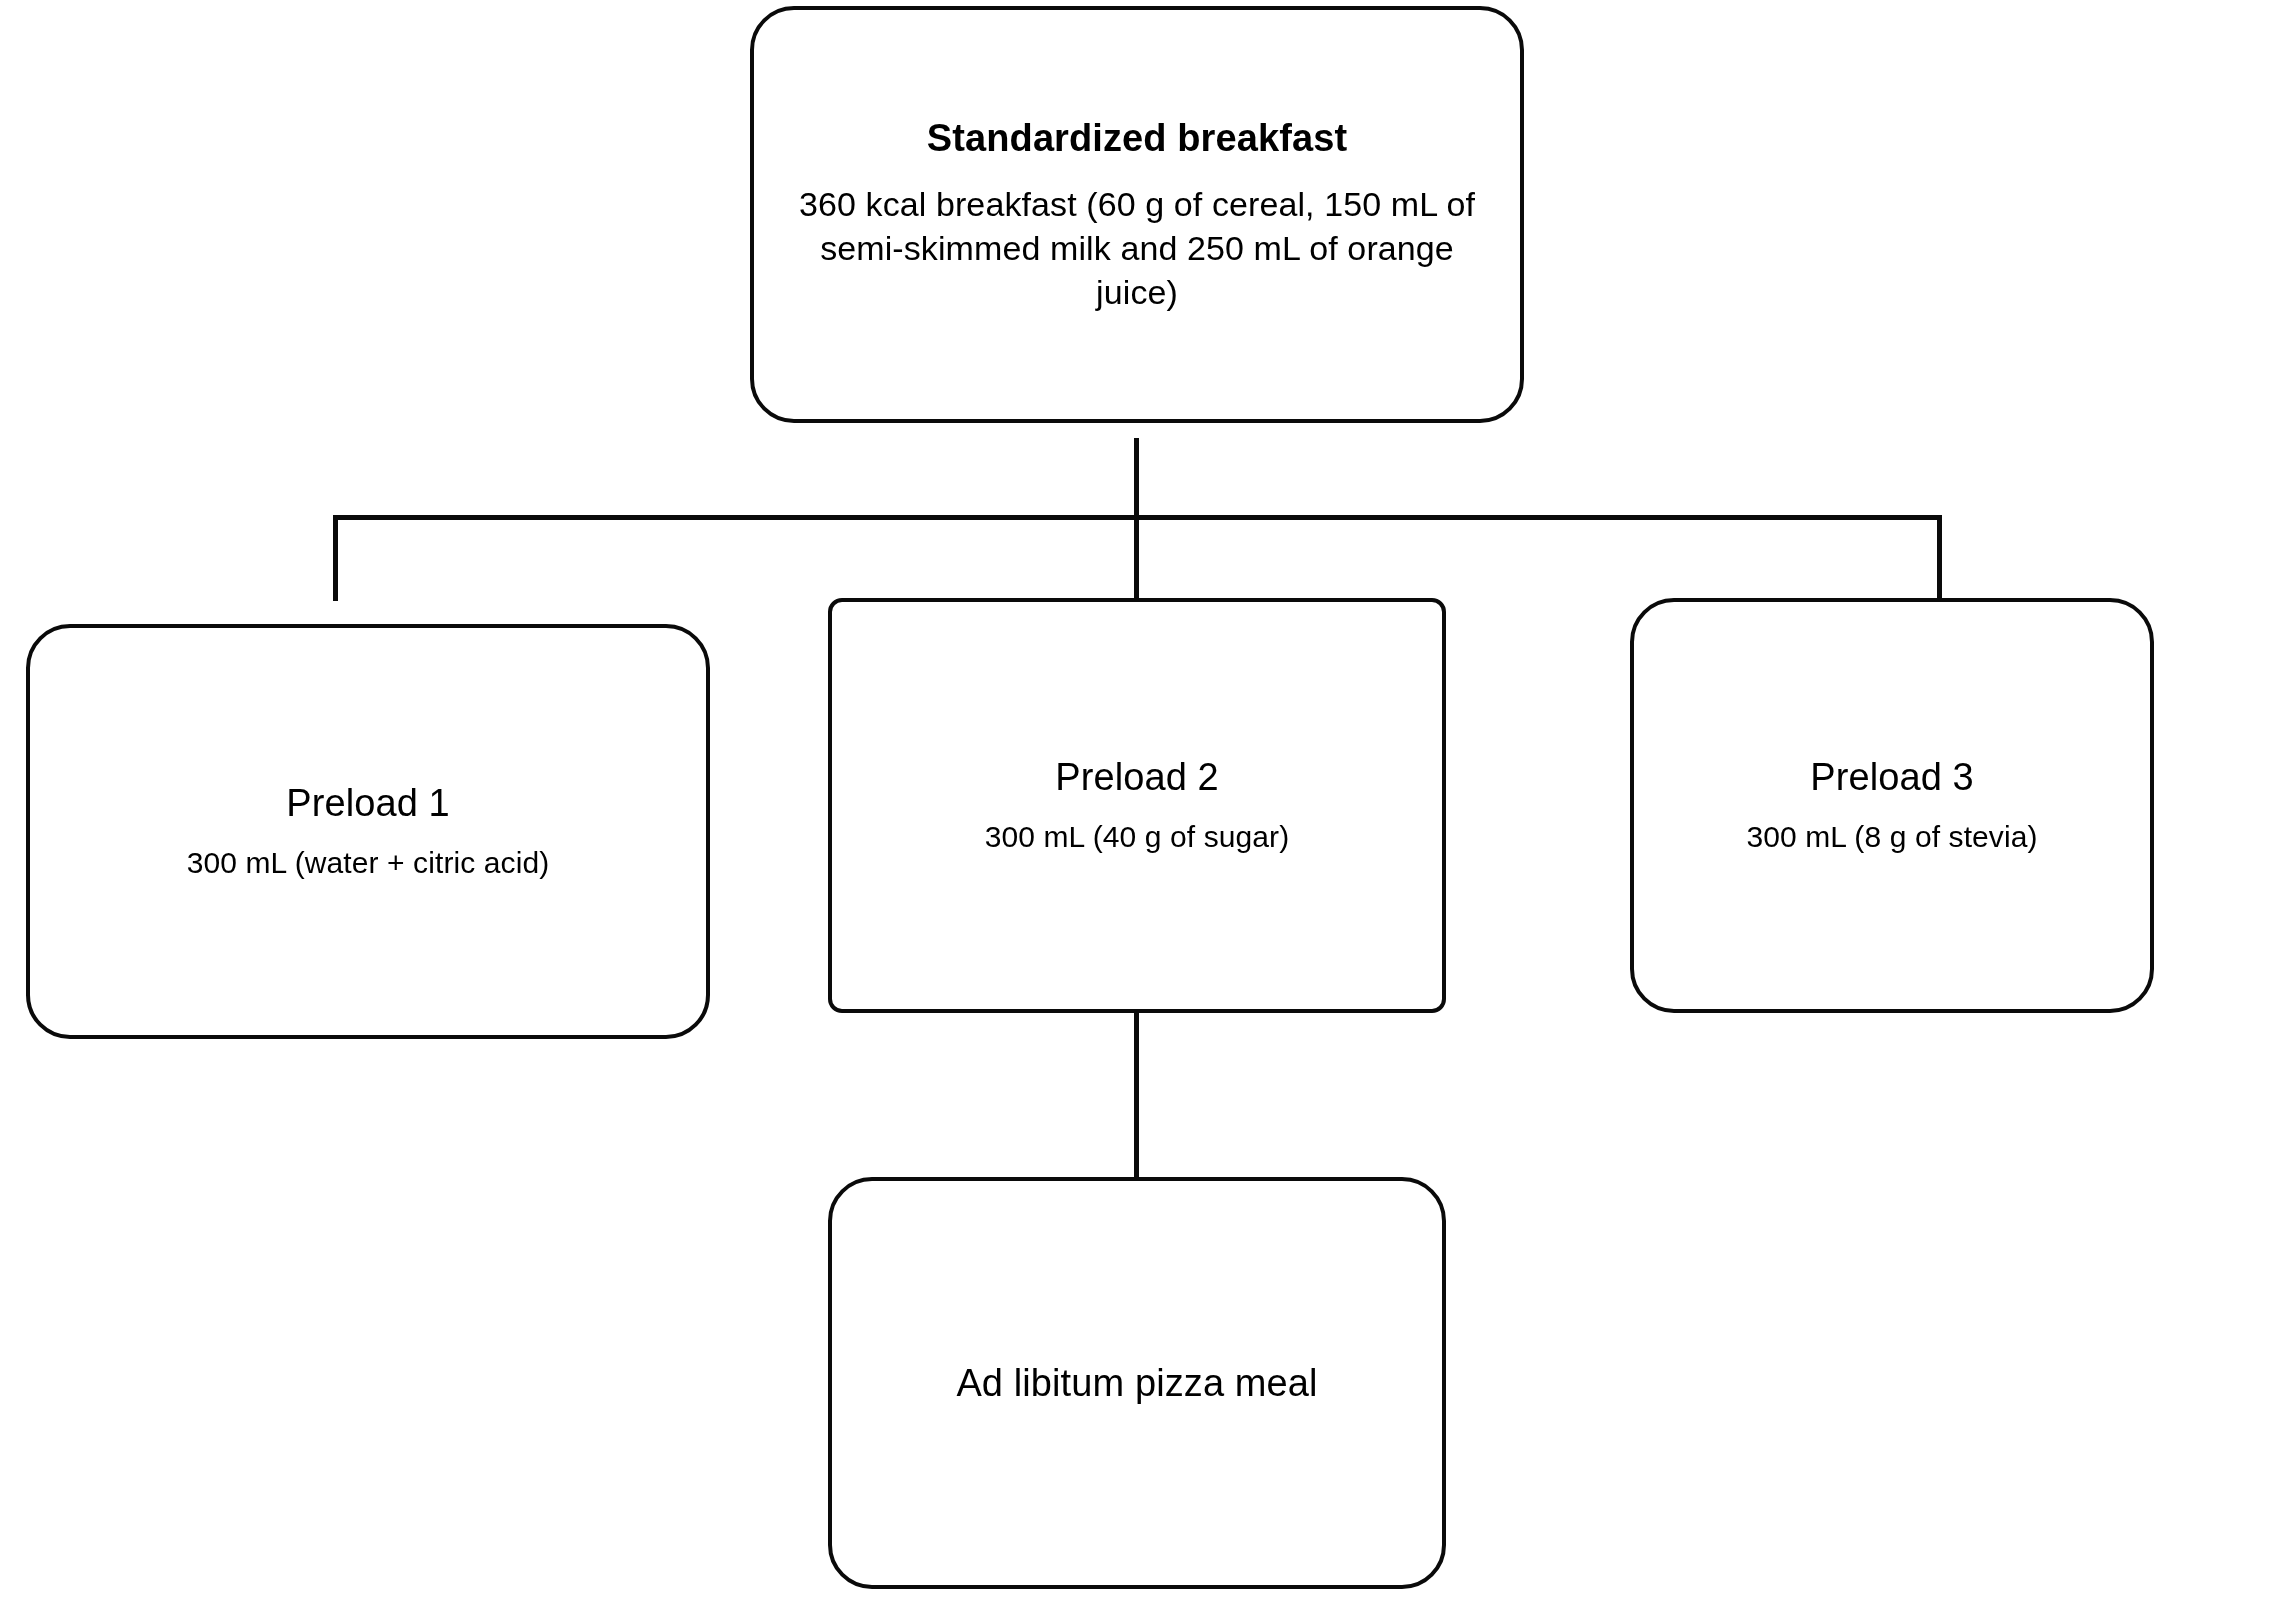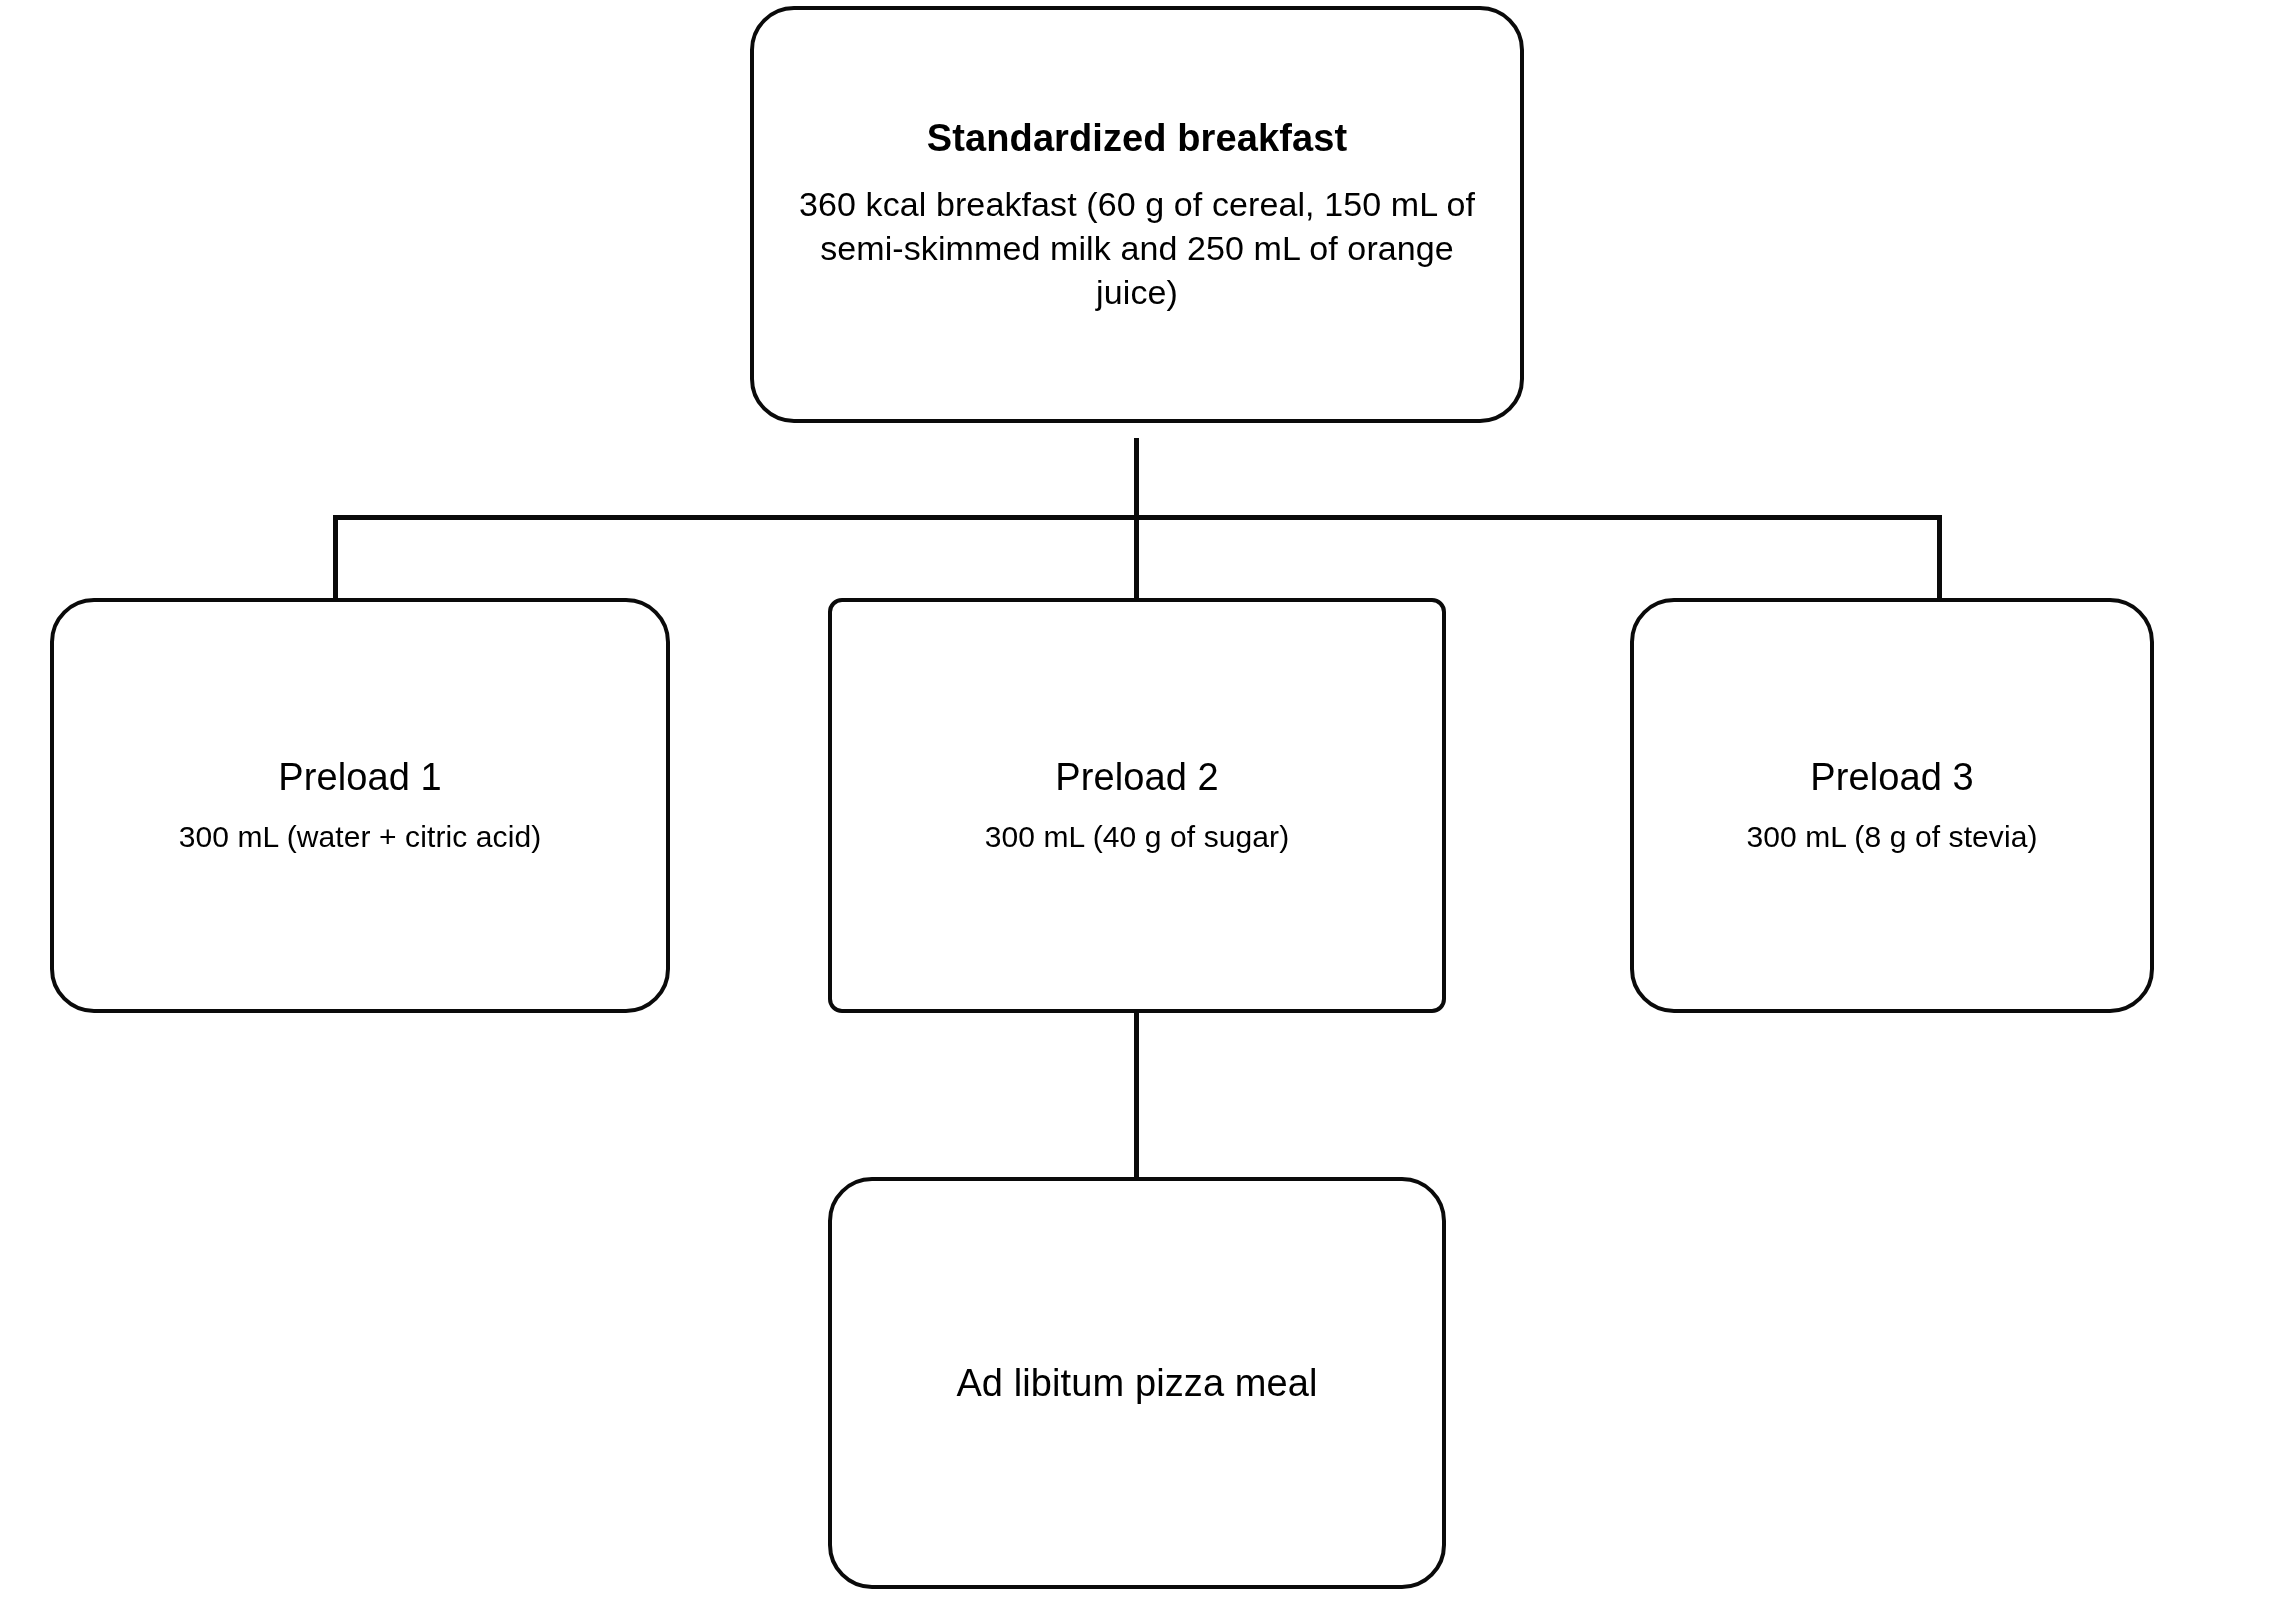--- a/index.html
+++ b/index.html
@@ -48,21 +48,21 @@
     line-height: 1.33;
     margin: 0;
     letter-spacing: 0.1px;
   }
   .node .title + .body {
     margin-top: 21px;
   }
 
   
   #node-breakfast  { left: 750px; top: 6px;   width: 774px; height: 417px; }
-  #node-preload-1  { left: 26px;   top: 598px;  width: 620px; height: 415px; margin-left: 24px; }
+  #node-preload-1  { left: 26px;   top: 624px;  width: 684px; height: 415px; }
   #node-preload-2  { left: 828px; top: 598px;  width: 618px; height: 415px; border-radius: 14px; }
   #node-preload-3  { left: 1630px; top: 598px;  width: 524px; height: 415px; }
   #node-pizza      { left: 828px; top: 1177px; width: 618px; height: 412px; }
 
   #node-breakfast .body { font-size: 34px; line-height: 1.30; }
   #node-preload-1 .title,
   #node-preload-2 .title,
   #node-preload-3 .title { margin-bottom: 0; }
   #node-preload-1 .title + .body,
   #node-preload-2 .title + .body,

